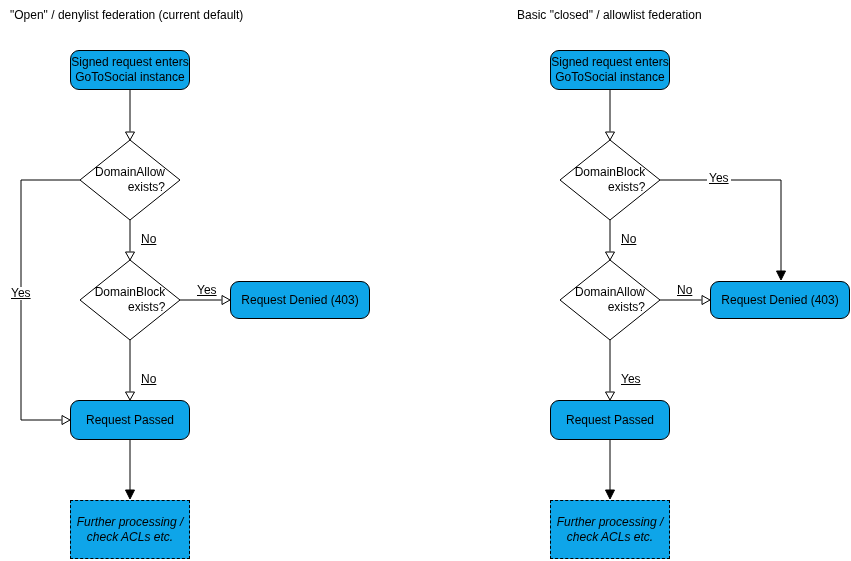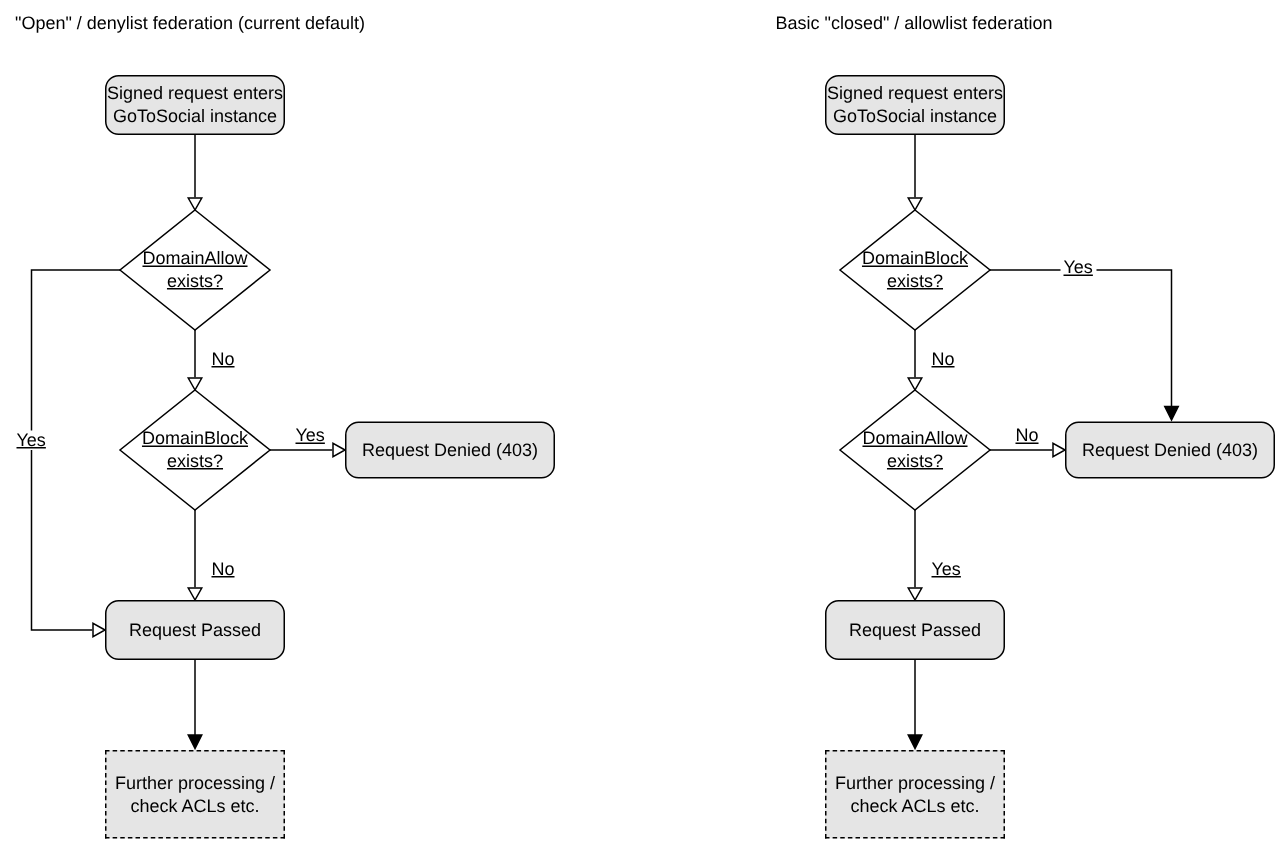--- a/index.html
+++ b/index.html
@@ -10,40 +10,39 @@
     background: #ffffff;
     font-family: "Liberation Sans", sans-serif;
     font-size: 12px;
     color: #000000;
     overflow: hidden;
   }
   .stage svg { position: absolute; left: 0; top: 0; }
   .node {
     position: absolute;
     box-sizing: border-box;
-    background: #e5e5e5;
+    background: #0ea5e9;
     border: 1px solid #000000;
     display: flex;
     align-items: center;
     justify-content: center;
     text-align: center;
     white-space: pre;
     line-height: 1.25;
   }
   .rounded { border-radius: 9px; }
-  .dashed { border-style: dashed; }
+  .dashed { border-style: dashed; font-style: italic; }
   .diamond-label {
     position: absolute;
     display: flex;
     align-items: center;
     justify-content: center;
-    text-align: center;
+    text-align: right;
     white-space: pre;
     line-height: 1.25;
-    text-decoration: underline;
   }
   .edge-label {
     position: absolute;
     line-height: 13px;
     white-space: nowrap;
     text-decoration: underline;
   }
   .edge-label.on-line {
     background: #ffffff;
     padding: 0 2px;

